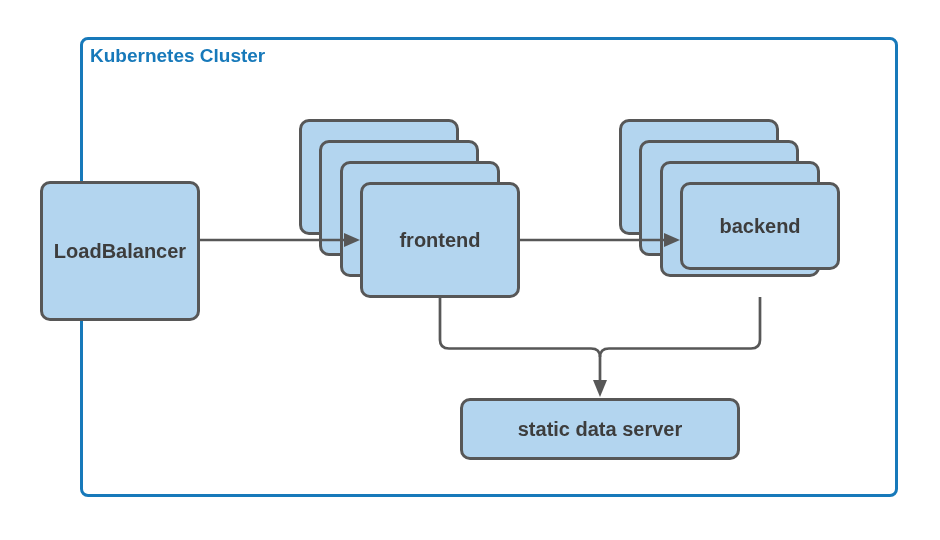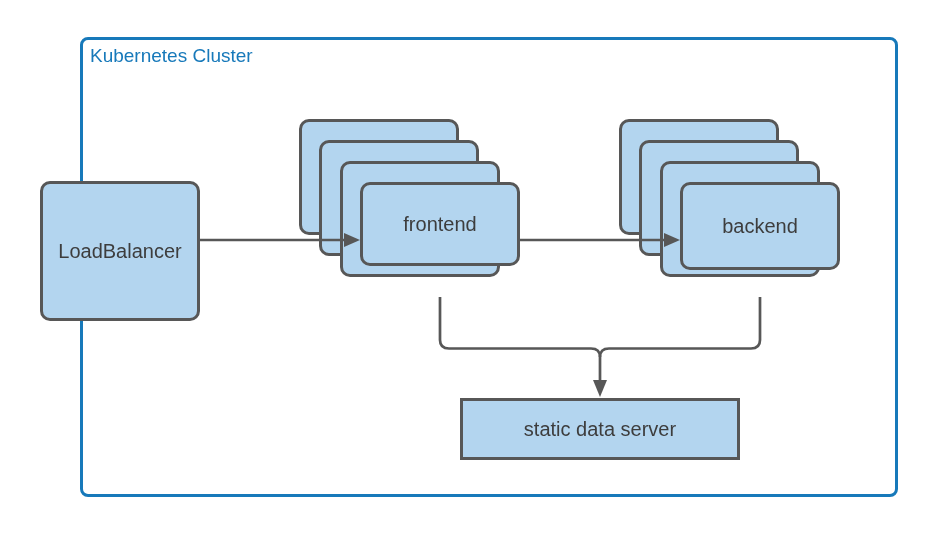--- a/index.html
+++ b/index.html
@@ -7,20 +7,21 @@
     padding: 0;
     background: #ffffff;
   }
   .canvas {
     position: relative;
     width: 940px;
     height: 540px;
     background: #ffffff;
     font-family: "Liberation Sans", sans-serif;
     overflow: hidden;
+    font-weight: bold;
   }
   .cluster {
     position: absolute;
     left: 80px;
     top: 37px;
     width: 818px;
     height: 460px;
     border: 3px solid #1779ba;
     border-radius: 8px;
     box-sizing: border-box;
@@ -49,23 +50,23 @@
   .node {
     display: flex;
     align-items: center;
     justify-content: center;
     text-align: center;
     color: #3d3d3d;
     font-size: 20px;
     z-index: 4;
   }
   .node-loadbalancer { left: 40px;  top: 181px; width: 160px; height: 140px; }
-  .node-frontend     { left: 360px; top: 182px; width: 160px; height: 84px; text-align: center; }
+  .node-frontend     { left: 360px; top: 182px; width: 160px; height: 116px; text-align: center; }
   .node-backend      { left: 680px; top: 182px; width: 160px; height: 88px; }
-  .node-static       { left: 460px; top: 398px; width: 280px; height: 62px; border-radius: 0; }
+  .node-static       { left: 460px; top: 398px; width: 280px; height: 62px; border-radius: 10px; }
 
   .fe-l1 { left: 299px; top: 119px; }
   .fe-l2 { left: 319px; top: 140px; }
   .fe-l3 { left: 340px; top: 161px; }
   .be-l1 { left: 619px; top: 119px; }
   .be-l2 { left: 639px; top: 140px; }
   .be-l3 { left: 660px; top: 161px; }
 
   .edges {
     position: absolute;

